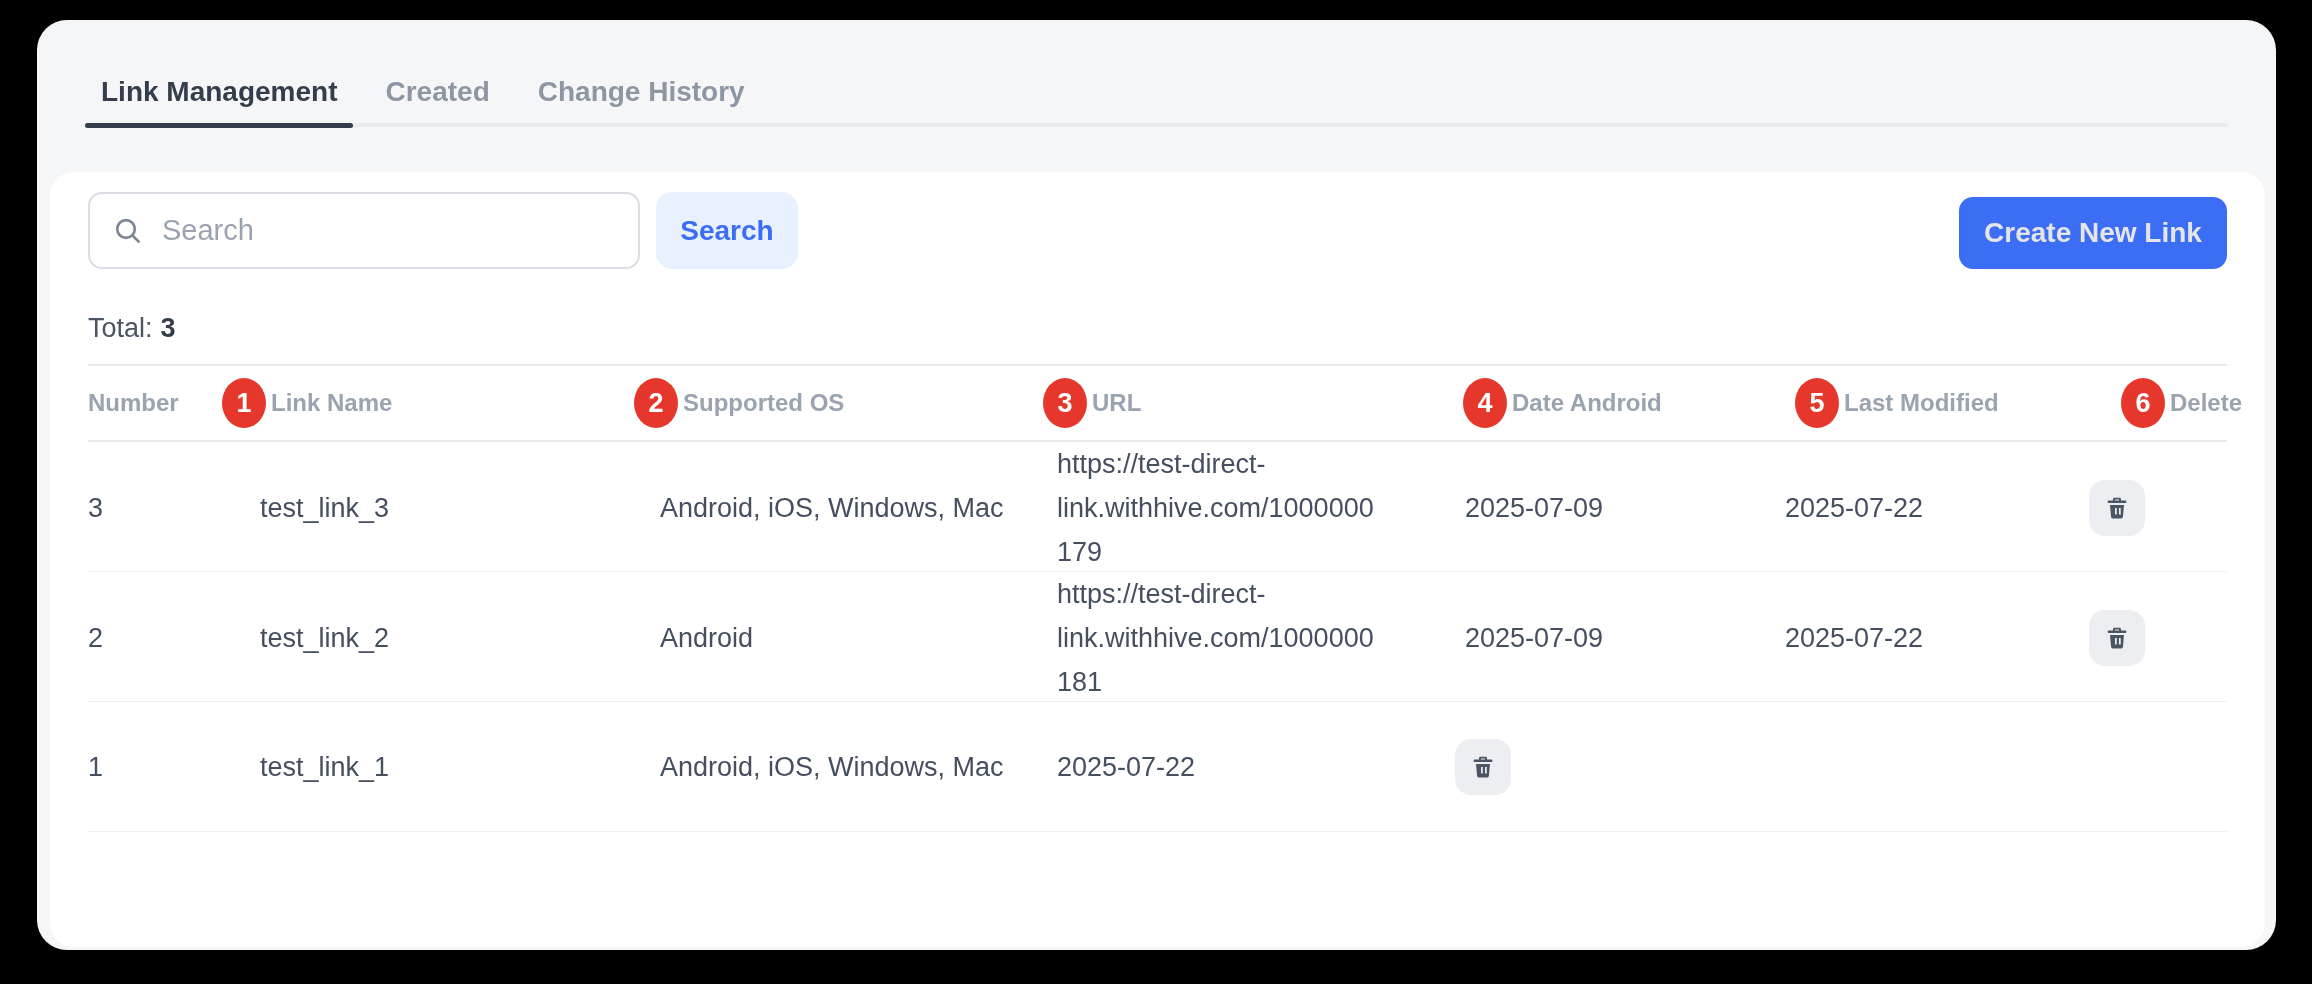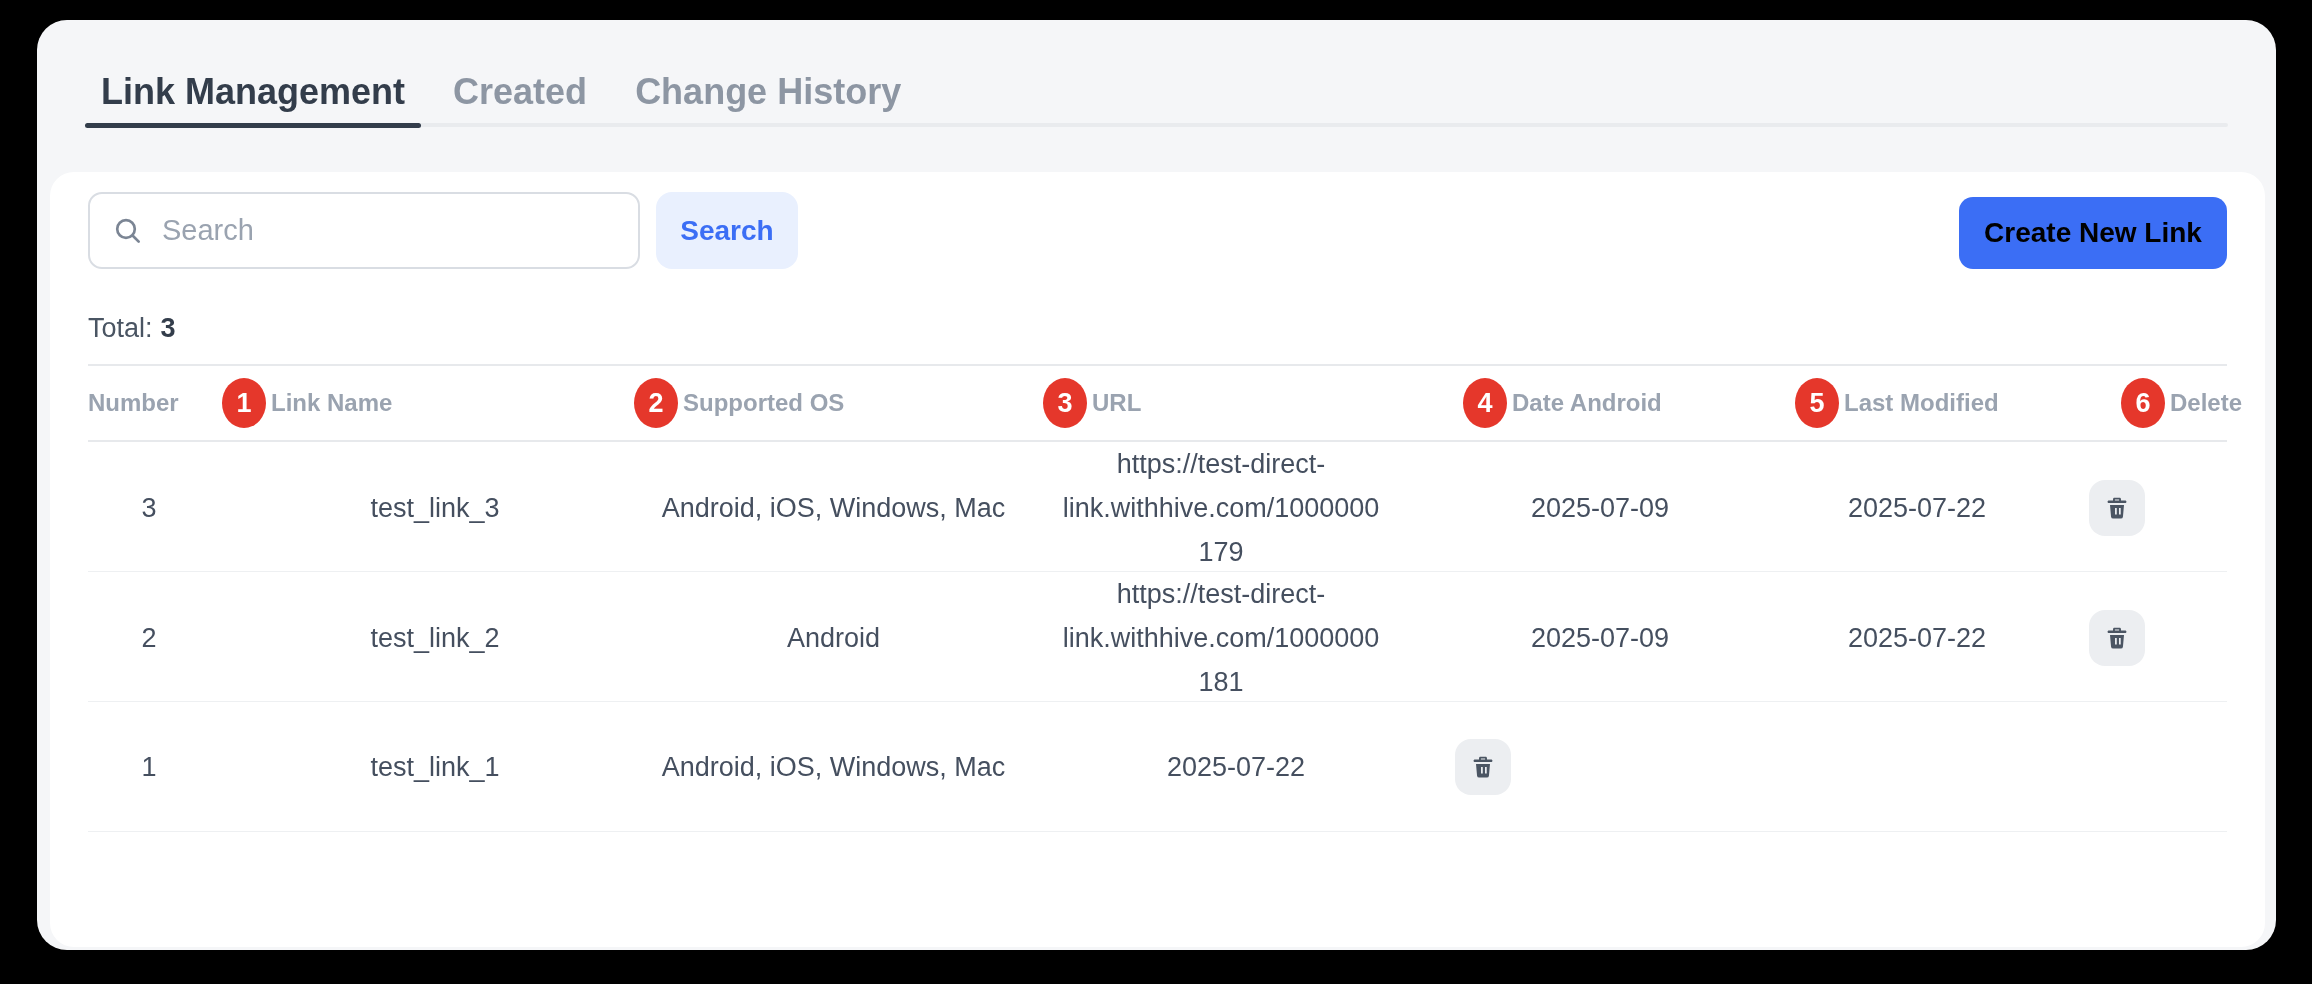--- a/index.html
+++ b/index.html
@@ -6,21 +6,21 @@
   html,body { width:2312px; height:984px; background:#000; overflow:hidden;
               font-family:"Liberation Sans", sans-serif; }
 
   .card { position:absolute; left:37px; top:20px; width:2239px; height:930px;
           background:#f5f6f8; border-radius:30px; }
 
   
   .tabs { position:relative; padding:55px 48px 0 64px; display:flex; }
   .tabs::before { content:''; position:absolute; left:48px; right:48px; top:103px;
                   height:4px; background:#e9ebee; border-radius:2px; }
-  .tab { position:relative; margin-right:48px; font-size:36px; font-weight:bold;
+  .tab { position:relative; margin-right:48px; font-size:28px; font-weight:bold;
          color:#8d96a3; line-height:34px; cursor:pointer; white-space:nowrap; }
   .tab.active { color:#333d4b; }
   .tab.active::after { content:''; position:absolute; left:-16px; right:-16px;
                        top:calc(100% + 14px); height:5px; background:#333d4b;
                        border-radius:3px; }
 
   
   .panel { position:absolute; left:13px; right:11px; top:152px; bottom:3px;
            background:#fff; border-radius:24px; padding:0 38px; }
 
@@ -33,41 +33,41 @@
   .search-input-wrap svg { flex:0 0 auto; color:#7b8594; }
   .search-input-wrap input { border:none; outline:none; flex:1; margin-left:18px;
                              font-size:29px; color:#333d4b; background:transparent;
                              font-family:"Liberation Sans", sans-serif; }
   .search-input-wrap input::placeholder { color:#9aa3b0; }
   .btn-search { margin-left:16px; width:142px; height:77px; border:none;
                 border-radius:16px; background:#e9f0fe; color:#3b6ef5;
                 font-size:28px; font-weight:bold; cursor:pointer;
                 font-family:"Liberation Sans", sans-serif; }
   .btn-create { margin-left:auto; width:268px; height:72px; border:none;
-                border-radius:14px; background:#3b6ef5; color:#000000;
+                border-radius:14px; background:#3b6ef5; color:#e5e5e5;
                 font-size:28px; font-weight:bold; cursor:pointer;
                 font-family:"Liberation Sans", sans-serif; }
 
   .total { margin-top:44px; font-size:27px; color:#4a5563; }
   .total b { color:#333d4b; margin-left:8px; }
 
   
   .table { margin-top:20px; }
   .trow { display:grid;
           grid-template-columns:122px 400px 397px 408px 320px 314px 1fr;
           align-items:center; }
   .thead { height:78px; border-top:2px solid #e7e9ec; border-bottom:2px solid #e7e9ec;gap:12px; }
   .tbody-row { height:130px; border-bottom:1px solid #eef0f2; }
   .hcell { display:flex; align-items:center; font-size:24px; font-weight:bold;
            color:#9aa3b0; white-space:nowrap; }
   .badge { flex:0 0 auto; width:44px; height:50px; border-radius:50%;
            background:#e5372b; color:#fff; font-size:27px; font-weight:bold;
            display:flex; align-items:center; justify-content:center;
            margin-right:5px; }
-  .cell { font-size:27px; color:#454f5f; padding-left:50px; line-height:44px;text-align:center; }
+  .cell { font-size:27px; color:#454f5f; padding-left:50px; line-height:44px; }
   .cell.first { padding-left:0; }
   .cell.url { padding-right:30px; overflow-wrap:break-word; word-break:break-word; }
   .cell.del { padding-left:40px; }
   .btn-delete { width:56px; height:56px; border:none; border-radius:16px;
                 background:#eceef1; color:#4b5563; cursor:pointer;
                 display:flex; align-items:center; justify-content:center; }
 </style>
 </head>
 <body>
 

